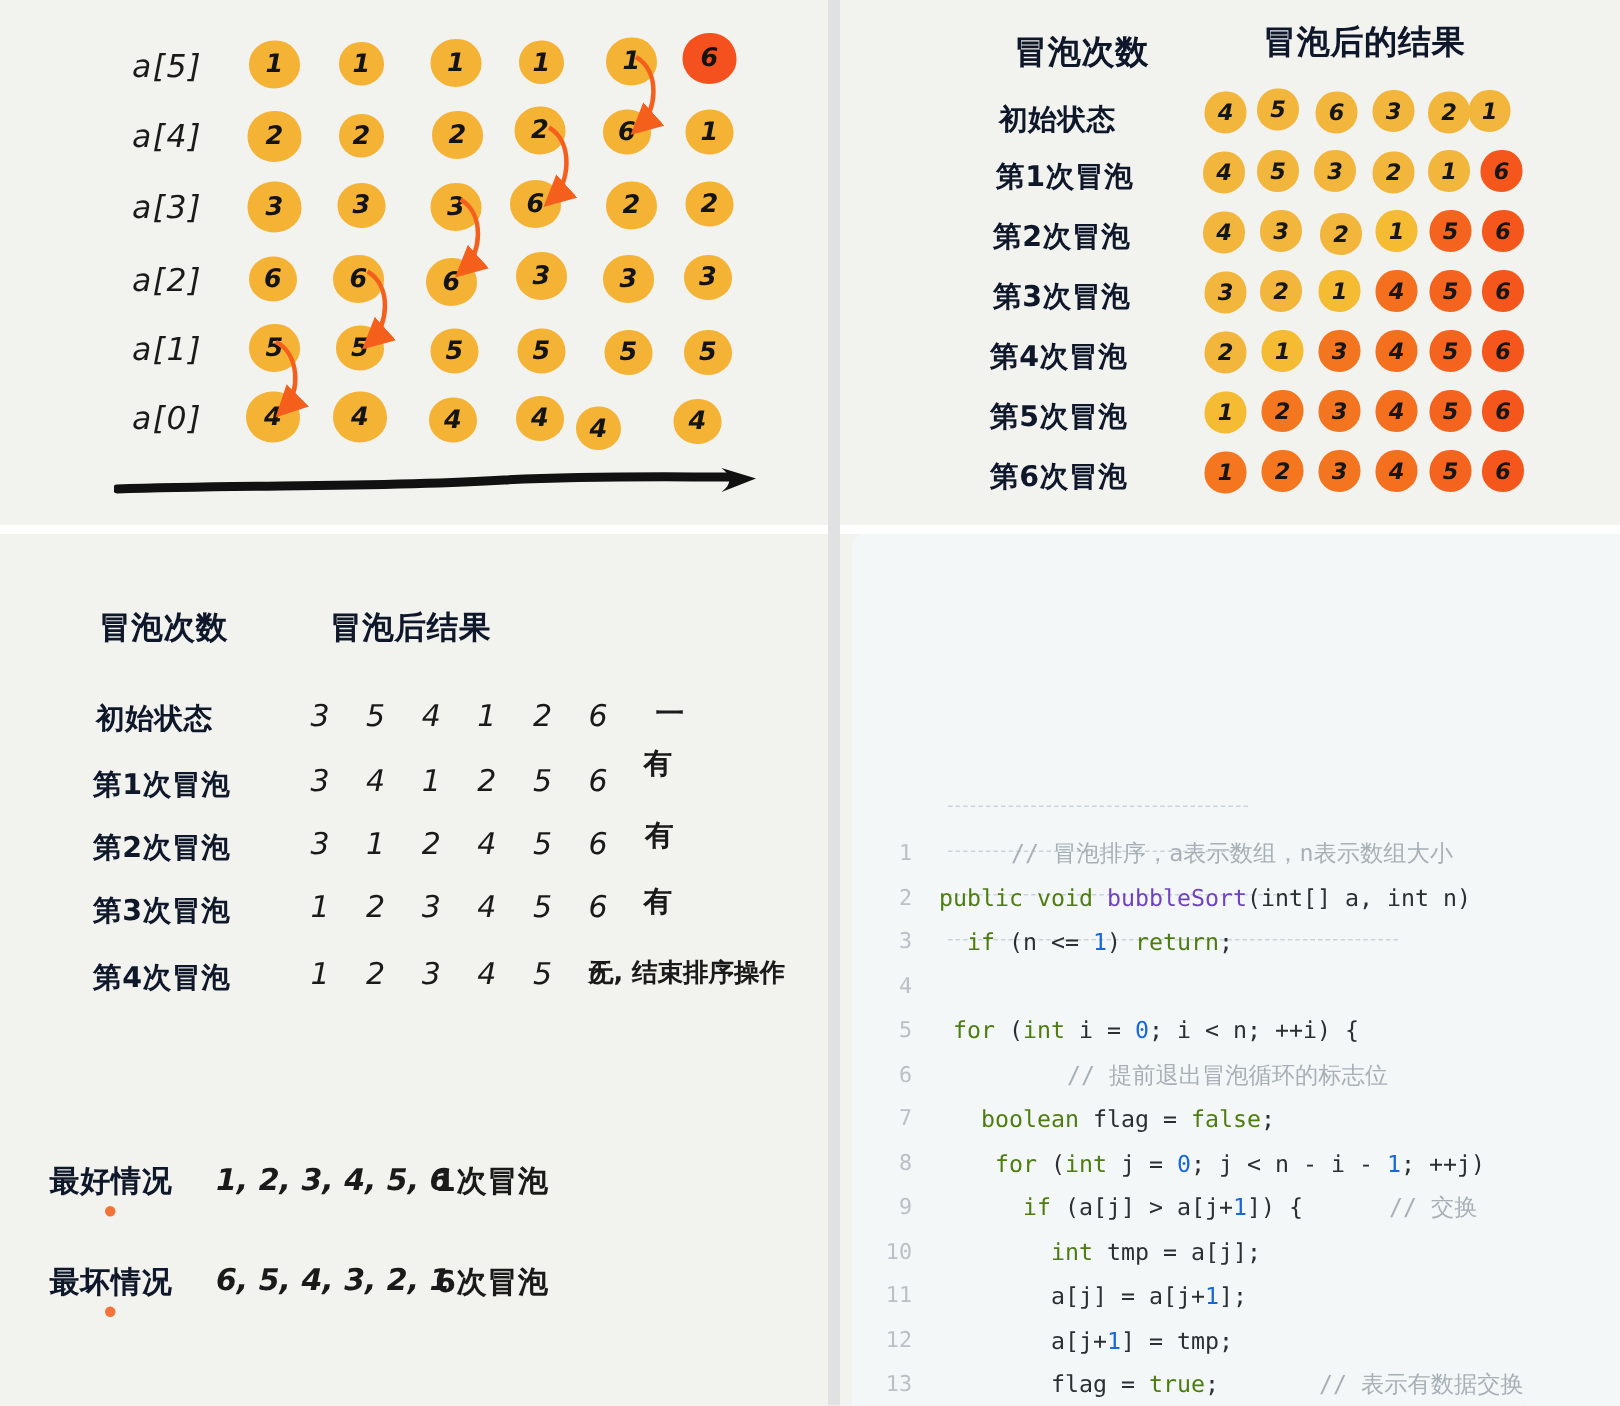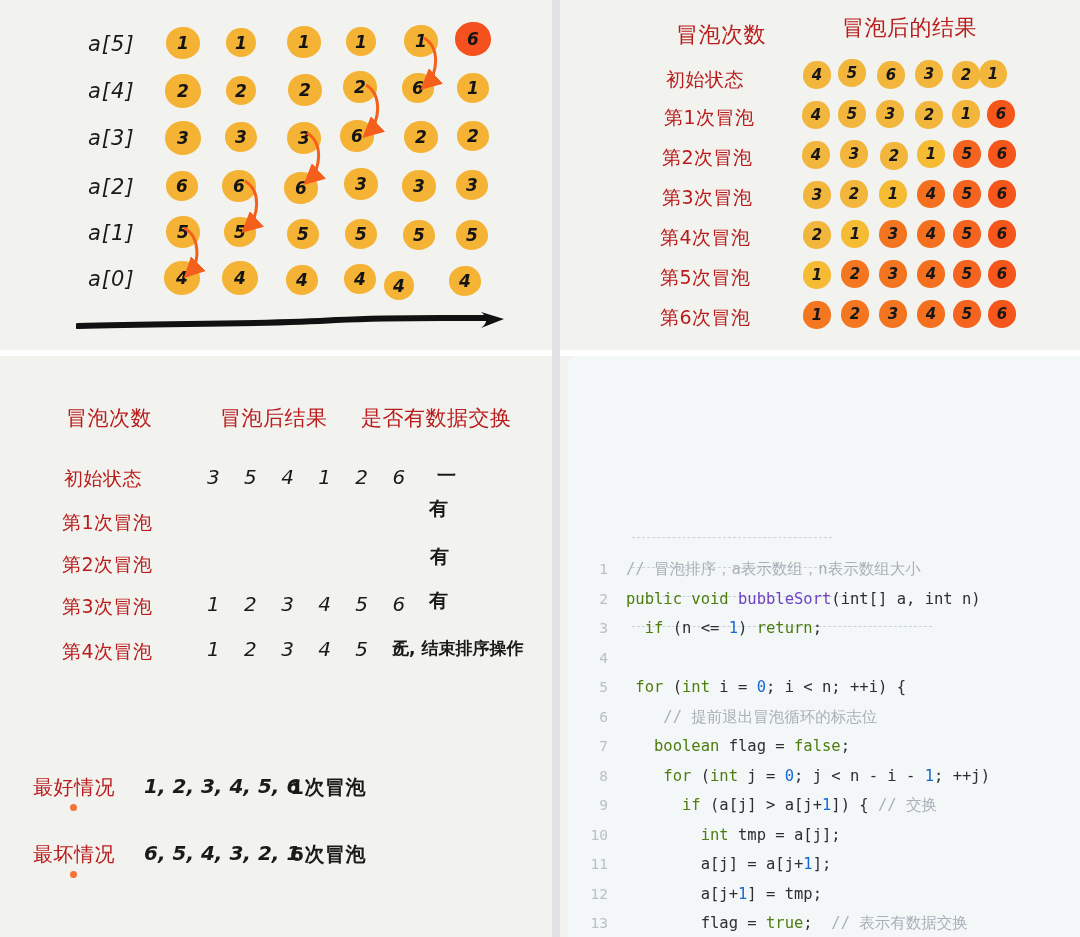--- a/index.html
+++ b/index.html
@@ -14,22 +14,22 @@
   
   .panel{position:absolute;background:#f2f2ee;overflow:hidden;}
   #panel-top-left     {left:0;   top:0;   width:552px;height:350px;}
   #panel-top-right    {left:560px;top:0;  width:520px;height:350px;}
   #panel-bottom-left  {left:0;   top:356px;width:552px;height:581px;}
   #panel-code         {left:568px;top:356px;width:512px;height:581px;
                        background:#f4f7f8;border-radius:8px 0 0 0;}
   .vdiv{position:absolute;left:552px;top:0;width:8px;height:937px;background:#dfe1e3;}
   .hdiv-left{position:absolute;left:0;top:350px;width:552px;height:6px;background:#ffffff;}
   .hdiv-right{position:absolute;left:560px;top:350px;width:520px;height:6px;background:#ffffff;}
-  .hw-cn{font-family:"DejaVu Sans",sans-serif;color:#b91c1c;
-         font-weight:400;letter-spacing:.5px;}
+  .hw-cn{font-family:"DejaVu Sans",sans-serif;color:#0f172a;
+         font-weight:700;letter-spacing:.5px;}
 
   
   #grid-wrap{position:absolute;left:0;top:0;width:552px;height:350px;}
   .row-label{position:absolute;font-family:"DejaVu Sans",sans-serif;
              font-size:21px;color:#1a1a1a;font-style:italic;letter-spacing:1px;}
   .bub{position:absolute;width:34px;height:32px;border-radius:50% 48% 52% 50%/50% 52% 48% 50%;
        background:#f5b335;display:flex;align-items:center;justify-content:center;
        font-family:"DejaVu Sans",sans-serif;font-size:17px;font-weight:700;color:#141414;
        font-style:italic;}
   .bub.hot{background:#f4511e;}
@@ -67,21 +67,21 @@
   
   #code{position:absolute;left:0;top:0;width:512px;height:581px;
         font-family:"DejaVu Sans Mono","Liberation Mono",monospace;
         font-size:15.5px;line-height:29.5px;white-space:pre;}
   .cl{position:relative;height:29.5px;padding-left:58px;}
   .ln{position:absolute;left:0;top:0;width:40px;text-align:right;color:#b9c0c6;
       font-size:14.5px;}
   .kw{color:#4d7c0f;}
   .fn{color:#6f42c1;}
   .num{color:#1668d6;}
-  .cmt{color:#a8b0b7;}
+  .cmt{color:#a8b0b7;margin-left:48px;}
   .pl{color:#2b2f33;}
   .guide{position:absolute;border-bottom:1px dashed #c9d3d9;height:0;}
 </style>
 </head>
 <body>
 
 <div class="stage">
 
   <div class="panel" id="panel-top-left">
     <div id="grid-wrap">
@@ -221,32 +221,31 @@
     <div class="tr-bub" style="left:428px;top:300px;background:#f4561c">6</div>
   </div>
 
   <div class="panel" id="panel-bottom-left">
     <div class="bl-head hw-cn" style="left:62px;top:48px">
       <span class="hl">冒泡次数</span>
     </div>
     <div class="bl-head hw-cn" style="left:216px;top:48px">
       <span class="hl">冒泡后结果</span>
     </div>
-    <div class="bl-head hw-cn" style="left:357px;top:48px">
-      <span class="hl">是否有数据交换</span>
-    </div>
 
     <div class="bl-label hw-cn" style="left:64px;top:110px">初始状态</div>
     <div class="bl-seq" style="left:207px;top:109px">3 5 4 1 2 6</div>
     <div class="bl-swap" style="left:437px;top:107px">一</div>
 
     <div class="bl-label hw-cn" style="left:62px;top:154px">第1次冒泡</div>
+    <div class="bl-seq" style="left:207px;top:152px">3 4 1 2 5 6</div>
     <div class="bl-swap" style="left:429px;top:140px">有</div>
 
     <div class="bl-label hw-cn" style="left:62px;top:196px">第2次冒泡</div>
+    <div class="bl-seq" style="left:207px;top:194px">3 1 2 4 5 6</div>
     <div class="bl-swap" style="left:430px;top:188px">有</div>
 
     <div class="bl-label hw-cn" style="left:62px;top:238px">第3次冒泡</div>
     <div class="bl-seq" style="left:207px;top:236px">1 2 3 4 5 6</div>
     <div class="bl-swap" style="left:429px;top:232px">有</div>
 
     <div class="bl-label hw-cn" style="left:62px;top:283px">第4次冒泡</div>
     <div class="bl-seq" style="left:207px;top:281px">1 2 3 4 5 6</div>
     <div class="bl-swap" style="left:392px;top:281px;font-size:17px">无, 结束排序操作</div>
 

